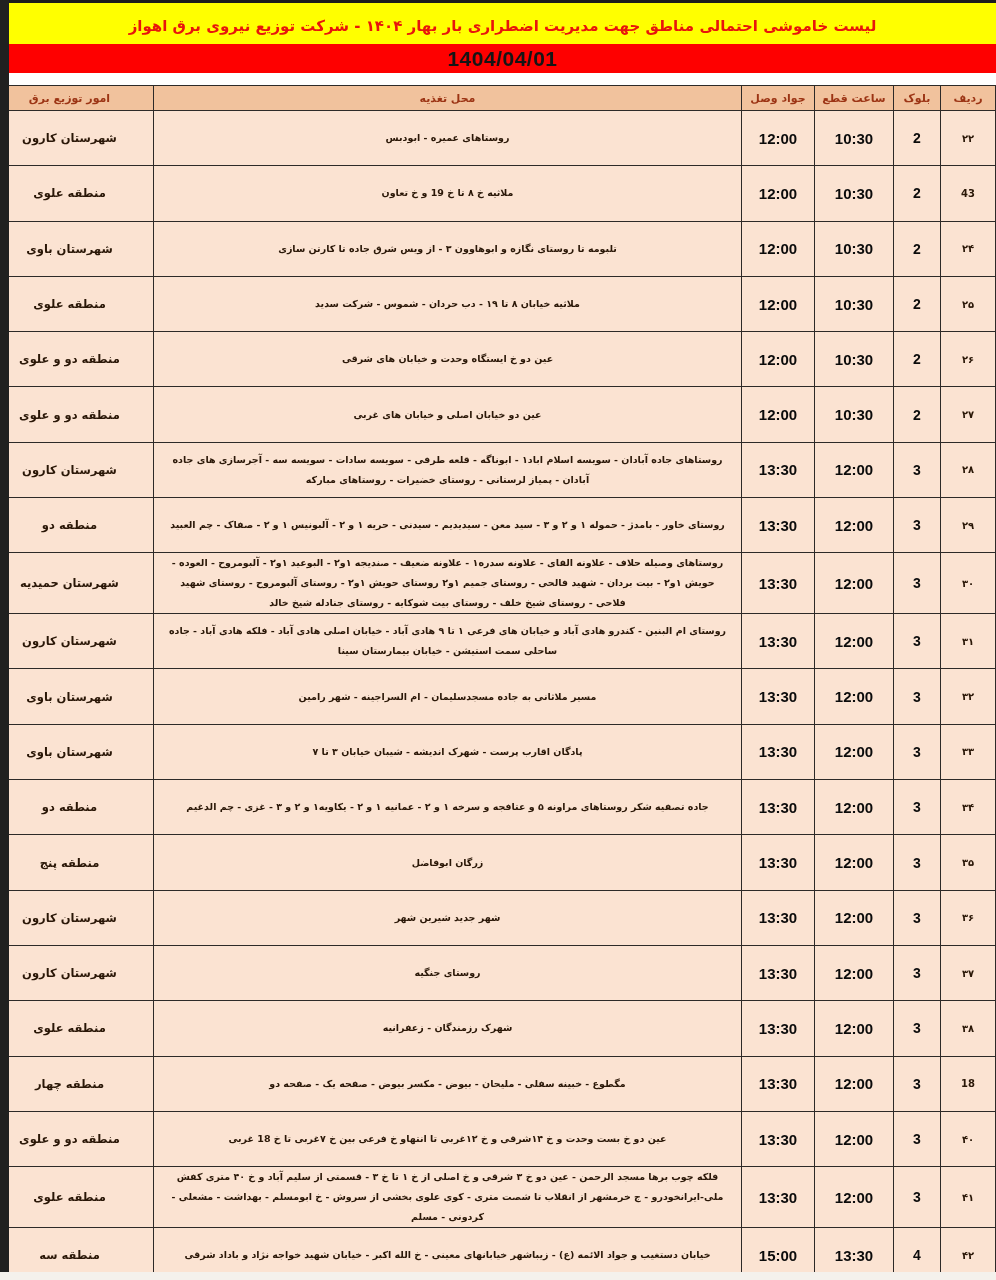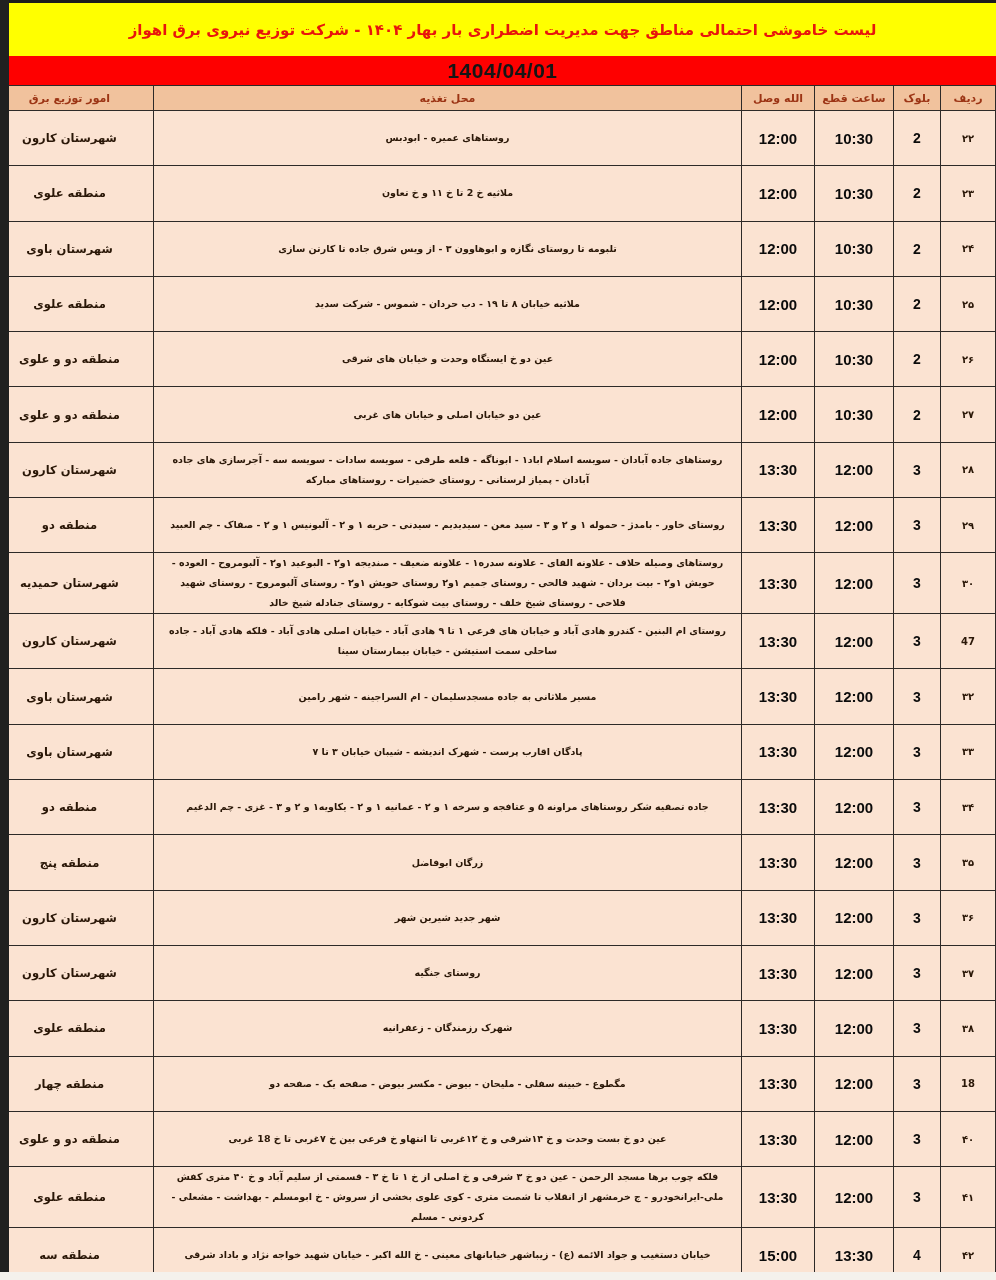--- a/index.html
+++ b/index.html
@@ -5,28 +5,28 @@
   html,body { margin:0; padding:0; }
   body {
     width:996px; height:1280px; overflow:hidden; position:relative;
     background:#ffffff; font-family:"DejaVu Sans", sans-serif;
   }
   .top-strip  { position:absolute; top:0; left:0; width:996px; height:3px; background:#1c1c1c; }
   .left-strip { position:absolute; top:0; left:0; width:9px; height:1272px; background:#202020; }
   .bottom-strip { position:absolute; top:1272px; left:0; width:996px; height:8px; background:#f4f1ec; }
 
   .banner-yellow {
-    position:absolute; left:9px; top:3px; width:987px; height:53px;
+    position:absolute; left:9px; top:3px; width:987px; height:45px;
     background:#ffff00; display:flex; align-items:center; justify-content:center;
   }
   .banner-yellow .title {
     color:#e8150c; font-weight:bold; font-size:15px; direction:rtl;
   }
   .banner-red {
-    position:absolute; left:9px; top:56px; width:987px; height:29px;
+    position:absolute; left:9px; top:44px; width:987px; height:29px;
     background:#fe0000; display:flex; align-items:center; justify-content:center;
   }
   .banner-red .date {
     color:#151515; font-weight:bold; font-size:21px;
     font-family:"Liberation Sans", sans-serif; letter-spacing:0.5px;
   }
 
   .table-wrap {
     position:absolute; left:9px; top:85px; width:987px; height:1187px;
     overflow:hidden; direction:rtl;
@@ -76,40 +76,40 @@
         <col style="width:79px">
       <col style="width:73px">
         <col style="width:588px">
         <col style="width:168px">
     </colgroup>
     <thead>
       <tr>
         <th>ردیف</th>
         <th>بلوک</th>
         <th>ساعت قطع</th>
-        <th>الله وصل</th>
+        <th>جواد وصل</th>
         <th>محل تغذیه</th>
         <th>امور توزیع برق</th>
       </tr>
     </thead>
     <tbody id="rows">
         <tr>
           <td class="c-radif">۲۲</td>
           <td class="c-block">2</td>
           <td class="c-cut">10:30</td>
           <td class="c-connect">12:00</td>
           <td class="c-location">روستاهای عمیره - ابودبس</td>
           <td class="c-office">شهرستان کارون</td>
         </tr>
         <tr>
-          <td class="c-radif">۲۳</td>
-          <td class="c-block">2</td>
-          <td class="c-cut">10:30</td>
-          <td class="c-connect">12:00</td>
-          <td class="c-location">ملاثیه خ 2 تا خ ۱۱ و خ تعاون</td>
+          <td class="c-radif">43</td>
+          <td class="c-block">2</td>
+          <td class="c-cut">10:30</td>
+          <td class="c-connect">12:00</td>
+          <td class="c-location">ملاثیه خ ۸ تا خ 19 و خ تعاون</td>
           <td class="c-office">منطقه علوی</td>
         </tr>
         <tr>
           <td class="c-radif">۲۴</td>
           <td class="c-block">2</td>
           <td class="c-cut">10:30</td>
           <td class="c-connect">12:00</td>
           <td class="c-location">تلبومه تا روستای نگازه و ابوهاوون ۳ - از ویس شرق جاده تا کارتن سازی</td>
           <td class="c-office">شهرستان باوی</td>
         </tr>
@@ -155,21 +155,21 @@
         </tr>
         <tr>
           <td class="c-radif">۳۰</td>
           <td class="c-block">3</td>
           <td class="c-cut">12:00</td>
           <td class="c-connect">13:30</td>
           <td class="c-location">روستاهای وصیله حلاف - علاونه الفای - علاونه سدره۱ - علاونه ضعیف - صندیجه ۱و۲ - البوعید ۱و۲ - آلبومروح - العوده - حویش ۱و۲ - بیت بردان - شهید فالحی - روستای جمیم ۱و۲ روستای حویش ۱و۲ - روستای آلبومروح - روستای شهید فلاحی - روستای شیخ خلف - روستای بیت شوکایه - روستای جنادله شیخ خالد</td>
           <td class="c-office">شهرستان حمیدیه</td>
         </tr>
         <tr>
-          <td class="c-radif">47</td>
+          <td class="c-radif">۳۱</td>
           <td class="c-block">3</td>
           <td class="c-cut">12:00</td>
           <td class="c-connect">13:30</td>
           <td class="c-location">روستای ام البنین - کندرو هادی آباد و خیابان های فرعی ۱ تا ۹ هادی آباد - خیابان اصلی هادی آباد - فلکه هادی آباد - جاده ساحلی سمت استیشن - خیابان بیمارستان سینا</td>
           <td class="c-office">شهرستان کارون</td>
         </tr>
         <tr>
           <td class="c-radif">۳۲</td>
           <td class="c-block">3</td>
           <td class="c-cut">12:00</td>

